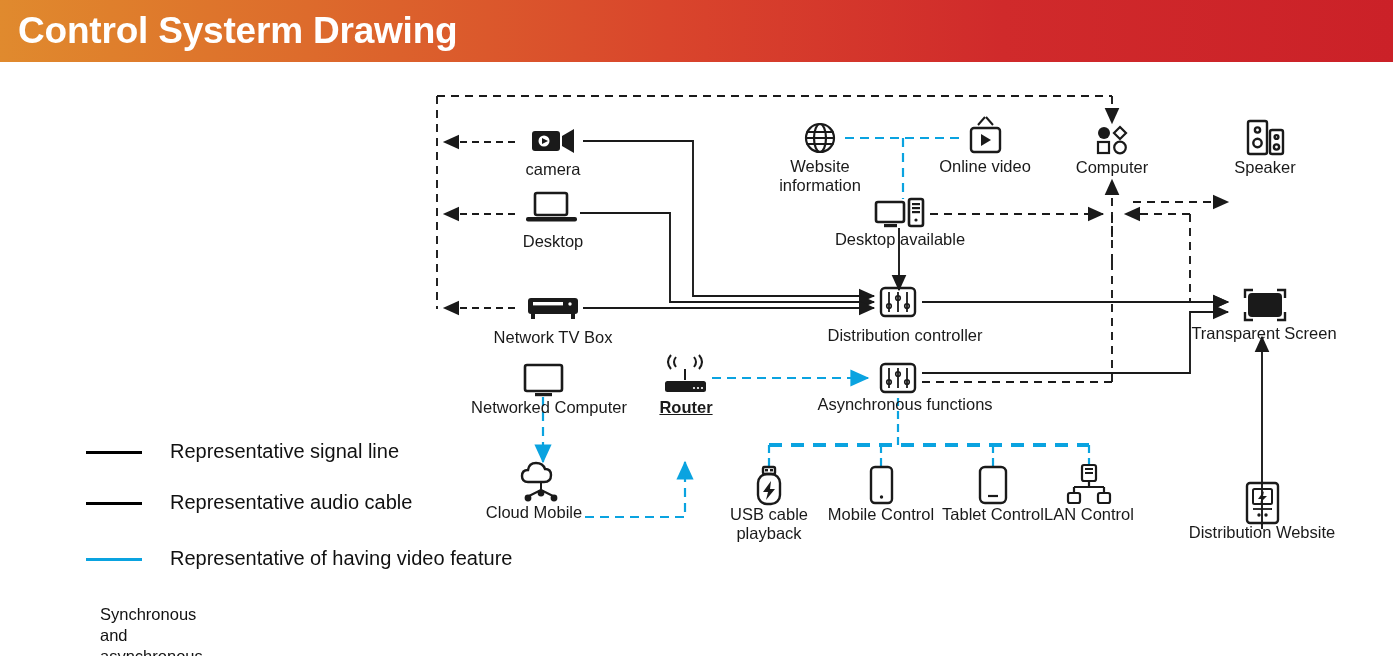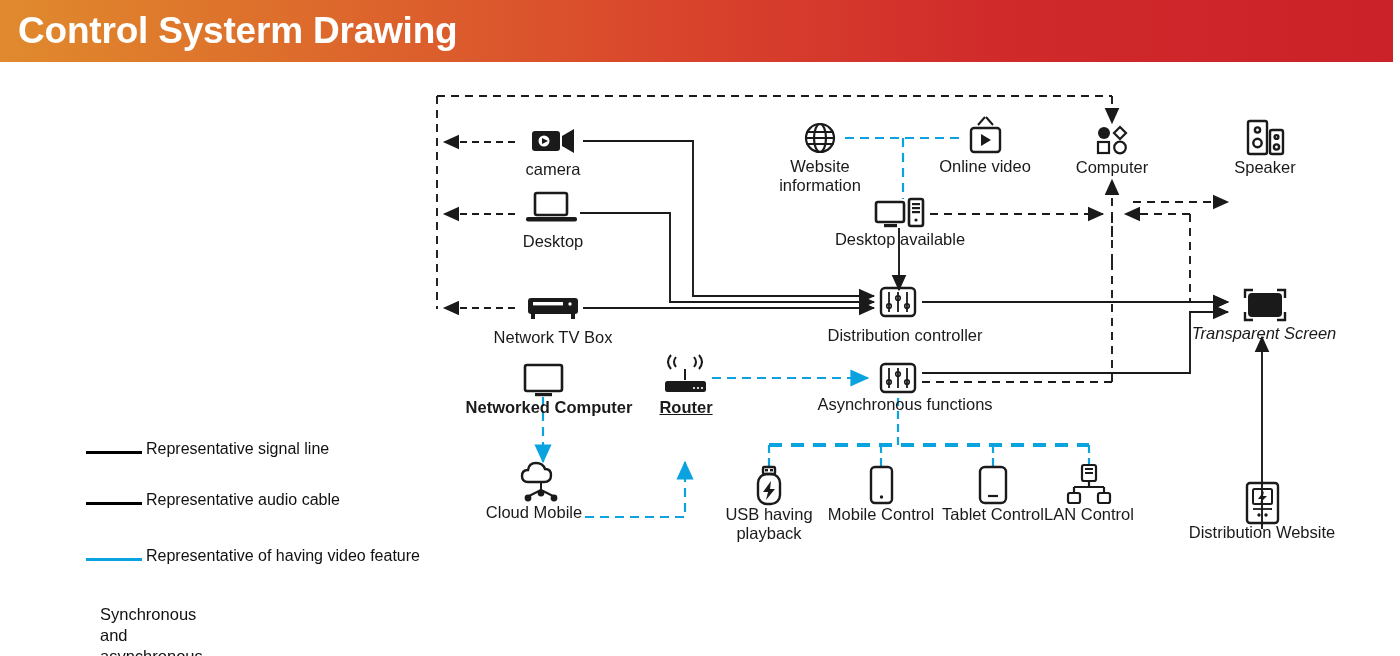--- a/index.html
+++ b/index.html
@@ -30,21 +30,21 @@
     font-size:16.5px;color:#1a1a1a;line-height:19px;
     font-family:"Liberation Sans",sans-serif;
   }
   .node .lbl.wrap{white-space:normal;width:120px;}
 
   
   #legend{position:absolute;left:0;top:0;}
   .leg-row{position:absolute;}
   .leg-line{position:absolute;width:56px;height:0;border-top:3px solid #000;}
   .leg-line.blue{border-top-color:#0aa3e0;}
-  .leg-txt{position:absolute;left:60px;top:-11px;font-size:16px;color:#111;white-space:nowrap;
+  .leg-txt{position:absolute;left:84px;top:-11px;font-size:20px;color:#111;white-space:nowrap;
     font-family:"Liberation Sans",sans-serif;}
   #legend-note{position:absolute;font-size:16.5px;color:#111;line-height:21px;text-align:left;
     font-family:"Liberation Sans",sans-serif;white-space:pre-line;}
 </style>
 </head>
 <body>
 
 <div id="page">
 
   <div id="header">
@@ -352,38 +352,38 @@
 
     <div class="node" style="left:905px;top:264px;">
       <div class="lbl">Distribution controller</div>
     </div>
 
     <div class="node" style="left:905px;top:333px;">
       <div class="lbl">Asynchronous functions</div>
     </div>
 
     <div class="node" style="left:1264px;top:262px;">
-      <div class="lbl wrap" style="width:150px;font-style:italic;">Transparent
+      <div class="lbl wrap" style="width:150px;">Transparent
 Screen</div>
     </div>
 
     <div class="node" style="left:549px;top:336px;">
-      <div class="lbl" style="font-weight:bold;">Networked Computer</div>
+      <div class="lbl" style="font-weight:normal;">Networked Computer</div>
     </div>
 
     <div class="node" style="left:686px;top:336px;">
       <div class="lbl" style="font-weight:bold;text-decoration:underline;">Router</div>
     </div>
 
     <div class="node" style="left:534px;top:441px;">
       <div class="lbl">Cloud Mobile</div>
     </div>
 
     <div class="node" style="left:769px;top:443px;">
-      <div class="lbl wrap">USB having
+      <div class="lbl wrap">USB cable
 playback</div>
     </div>
 
     <div class="node" style="left:881px;top:443px;">
       <div class="lbl wrap">Mobile
 Control</div>
     </div>
 
     <div class="node" style="left:993px;top:443px;">
       <div class="lbl wrap">Tablet

